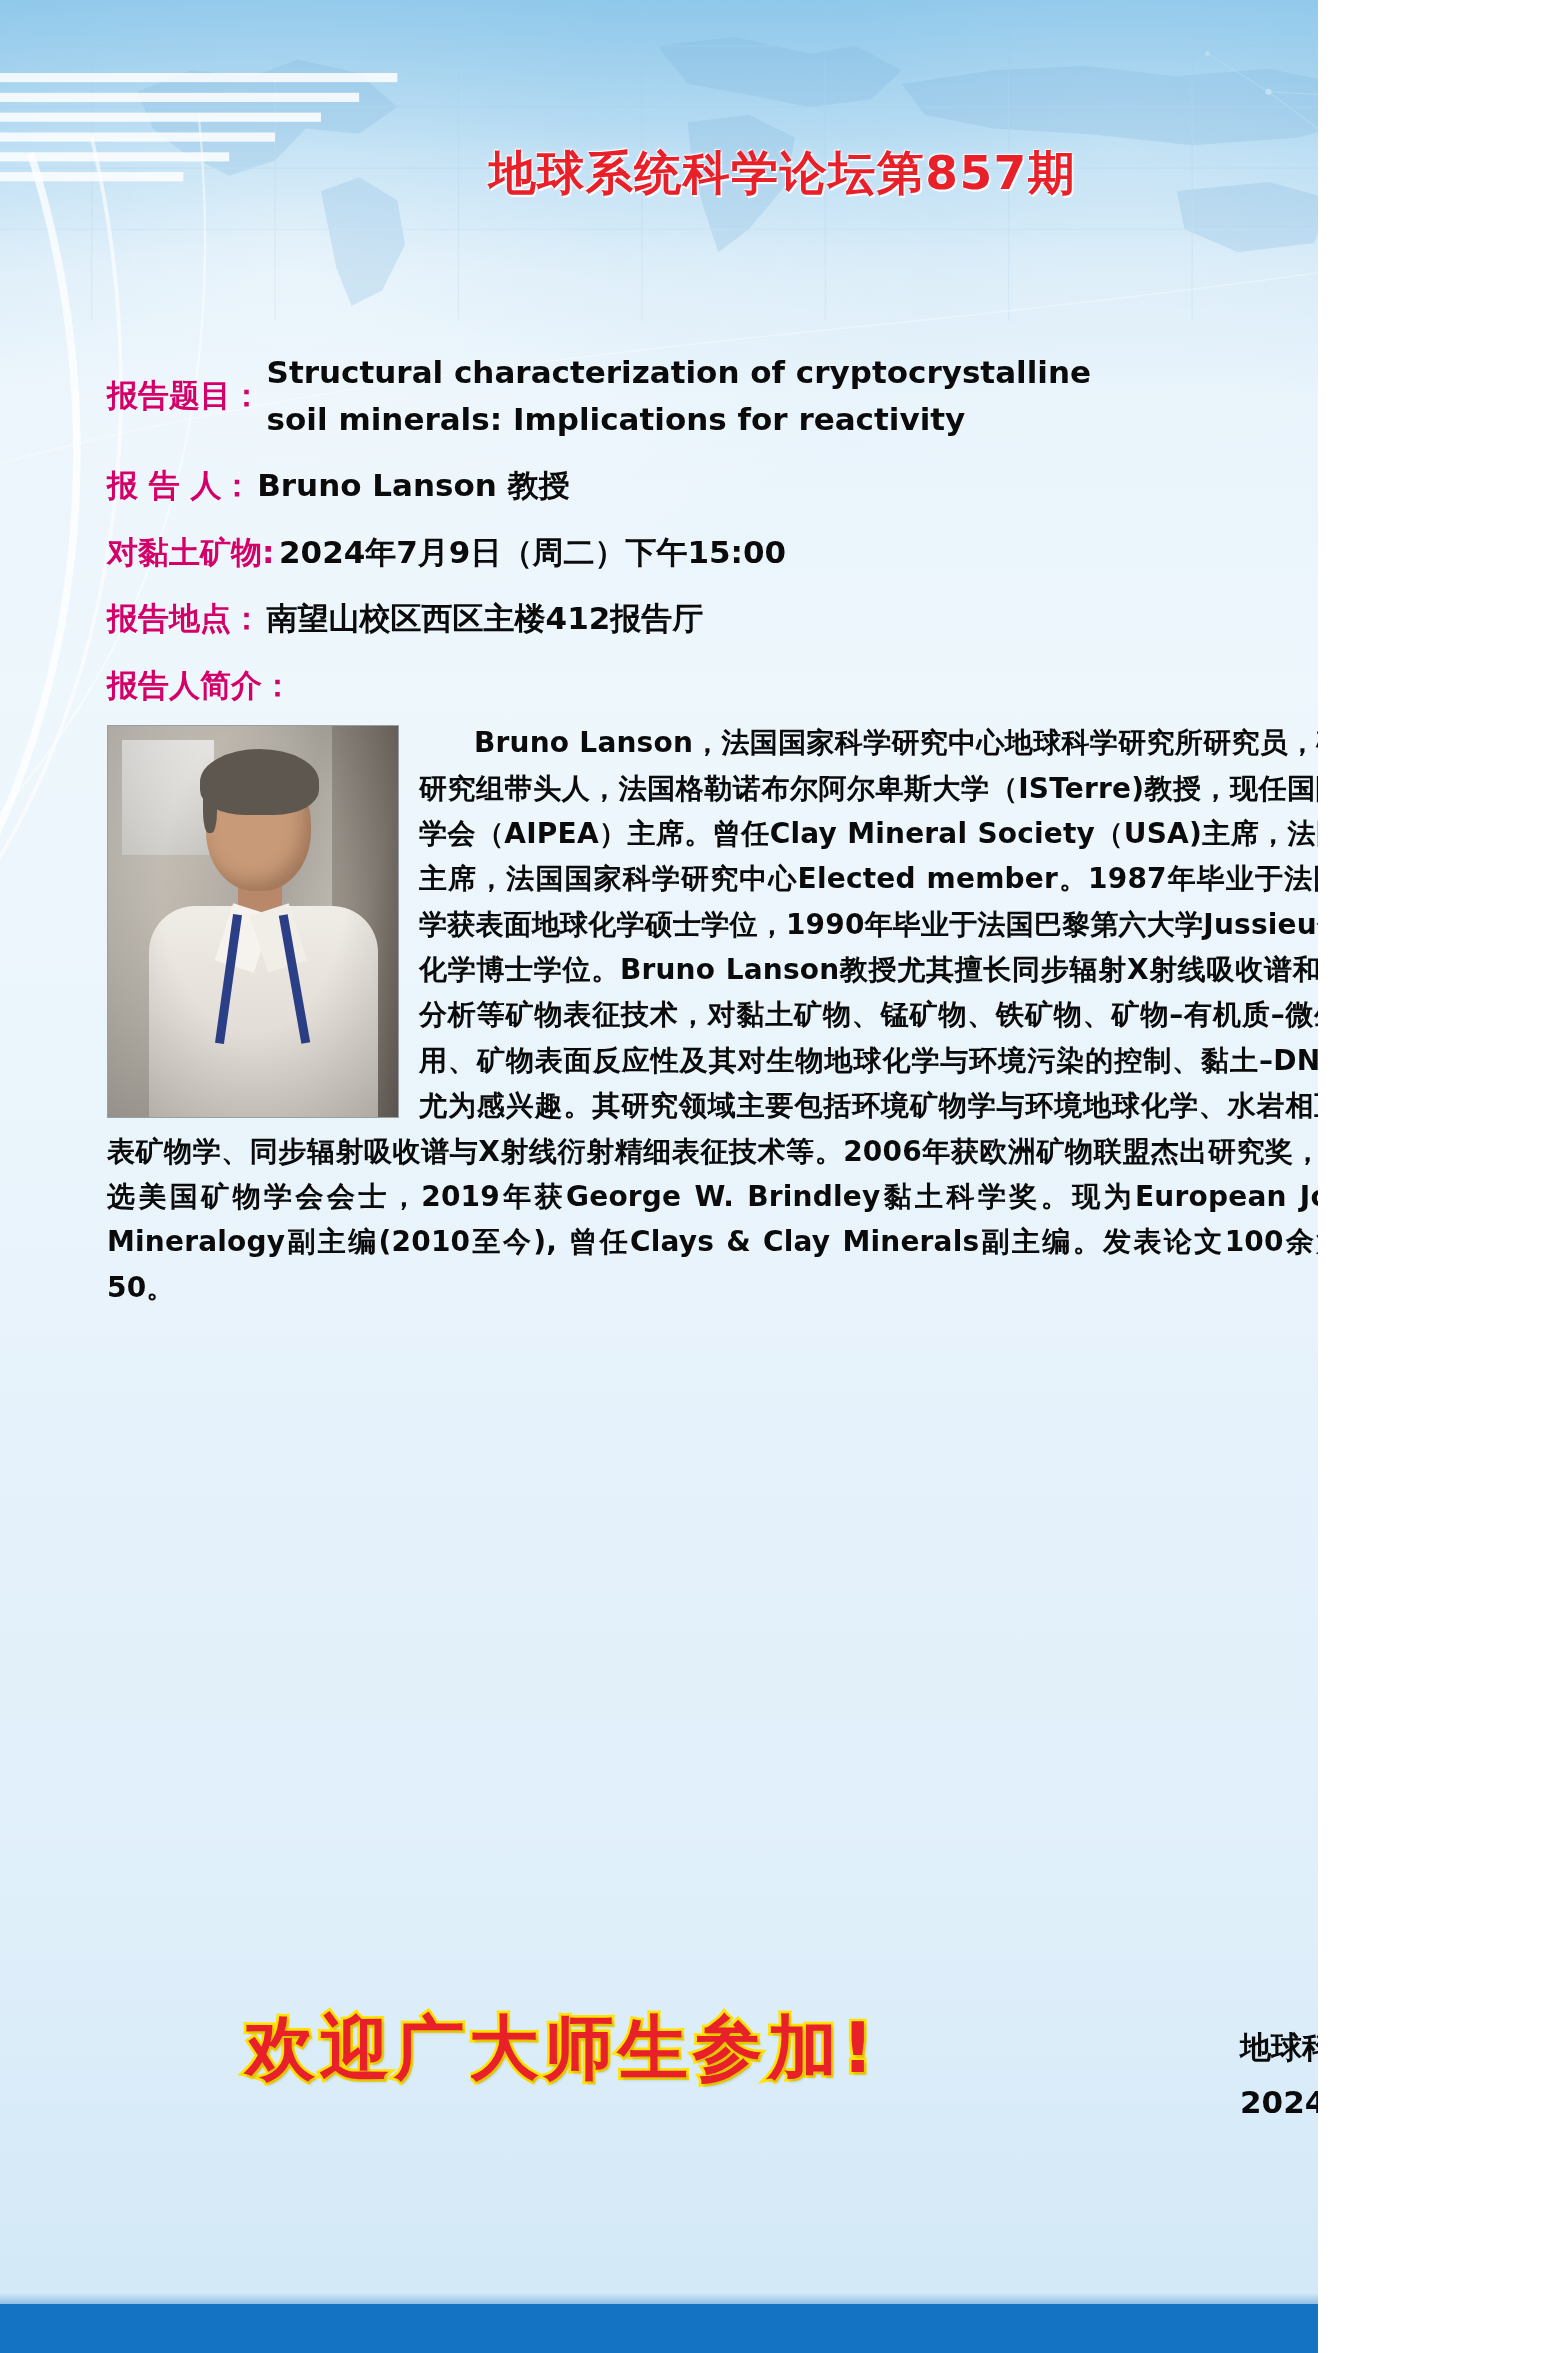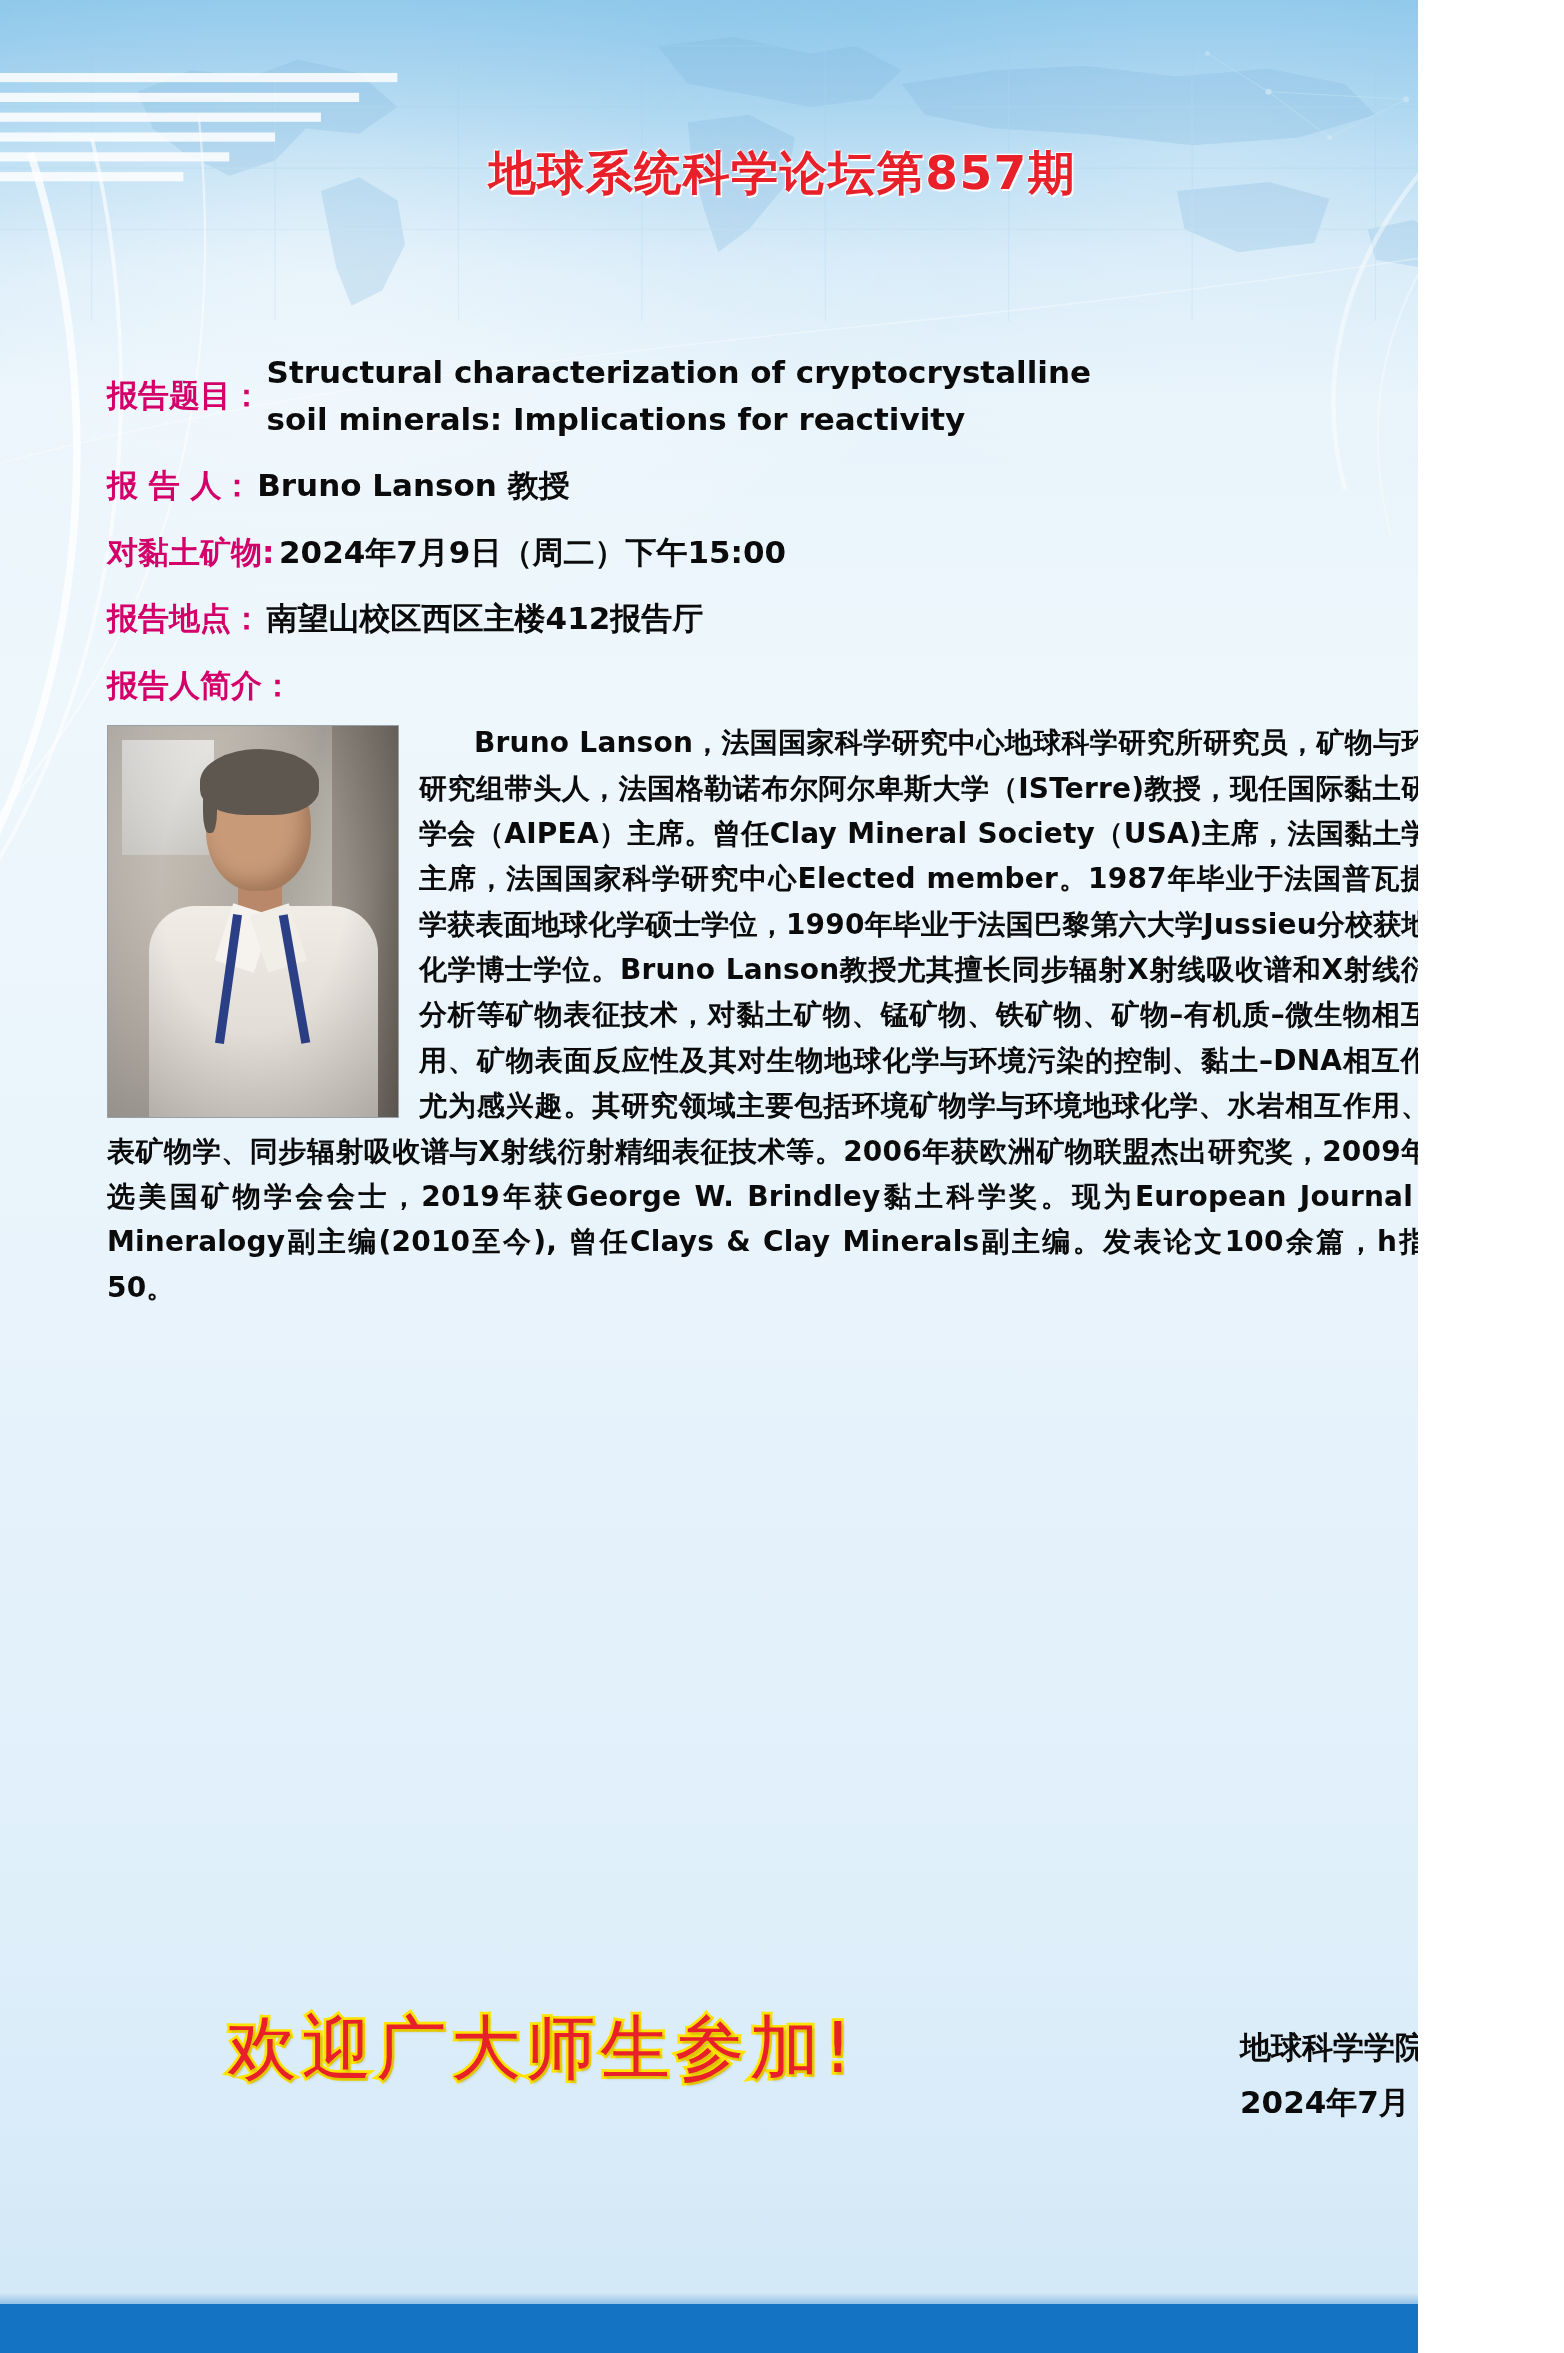--- a/index.html
+++ b/index.html
@@ -9,21 +9,21 @@
   body {
     width: 1565px;
     height: 2354px;
     font-family: "Liberation Sans", sans-serif;
     background: #ffffff;
     overflow: hidden;
   }
 
   #poster {
     position: relative;
-    width: 1418px;
+    width: 1318px;
     height: 2354px;
     background:
       radial-gradient(ellipse 1070px 688px at 22% 10%, rgba(255,255,255,0.55) 0%, rgba(255,255,255,0) 62%),
       radial-gradient(ellipse 917px 611px at 85% 6%, rgba(255,255,255,0.40) 0%, rgba(255,255,255,0) 60%),
       linear-gradient(180deg,
         #8fc6ea 0px,
         #a8d4f0 130px,
         #cfe7f7 252px,
         #e7f3fb 397px,
         #eef7fc 688px,
@@ -212,24 +212,24 @@
   .footer-row {
     position: absolute;
     left: 107px;
     top: 2002px;
     width: 1351px;
     height: 168px;
   }
 
   #welcome {
     position: absolute;
-    left: 120px;
+    left: 138px;
     top: 0;
     font-size: 70px;
-    font-weight: normal;
+    font-weight: bold;
     color: #e8202a;
     -webkit-text-stroke: 5.3px #ffe400;
     paint-order: stroke fill;
     letter-spacing: 4.6px;
     font-family: "DejaVu Sans", "Liberation Sans", sans-serif;
     text-shadow: 2.3px 3.1px 2.3px rgba(120,100,0,0.25);
     text-align: center;
   }
 
   .signature {

